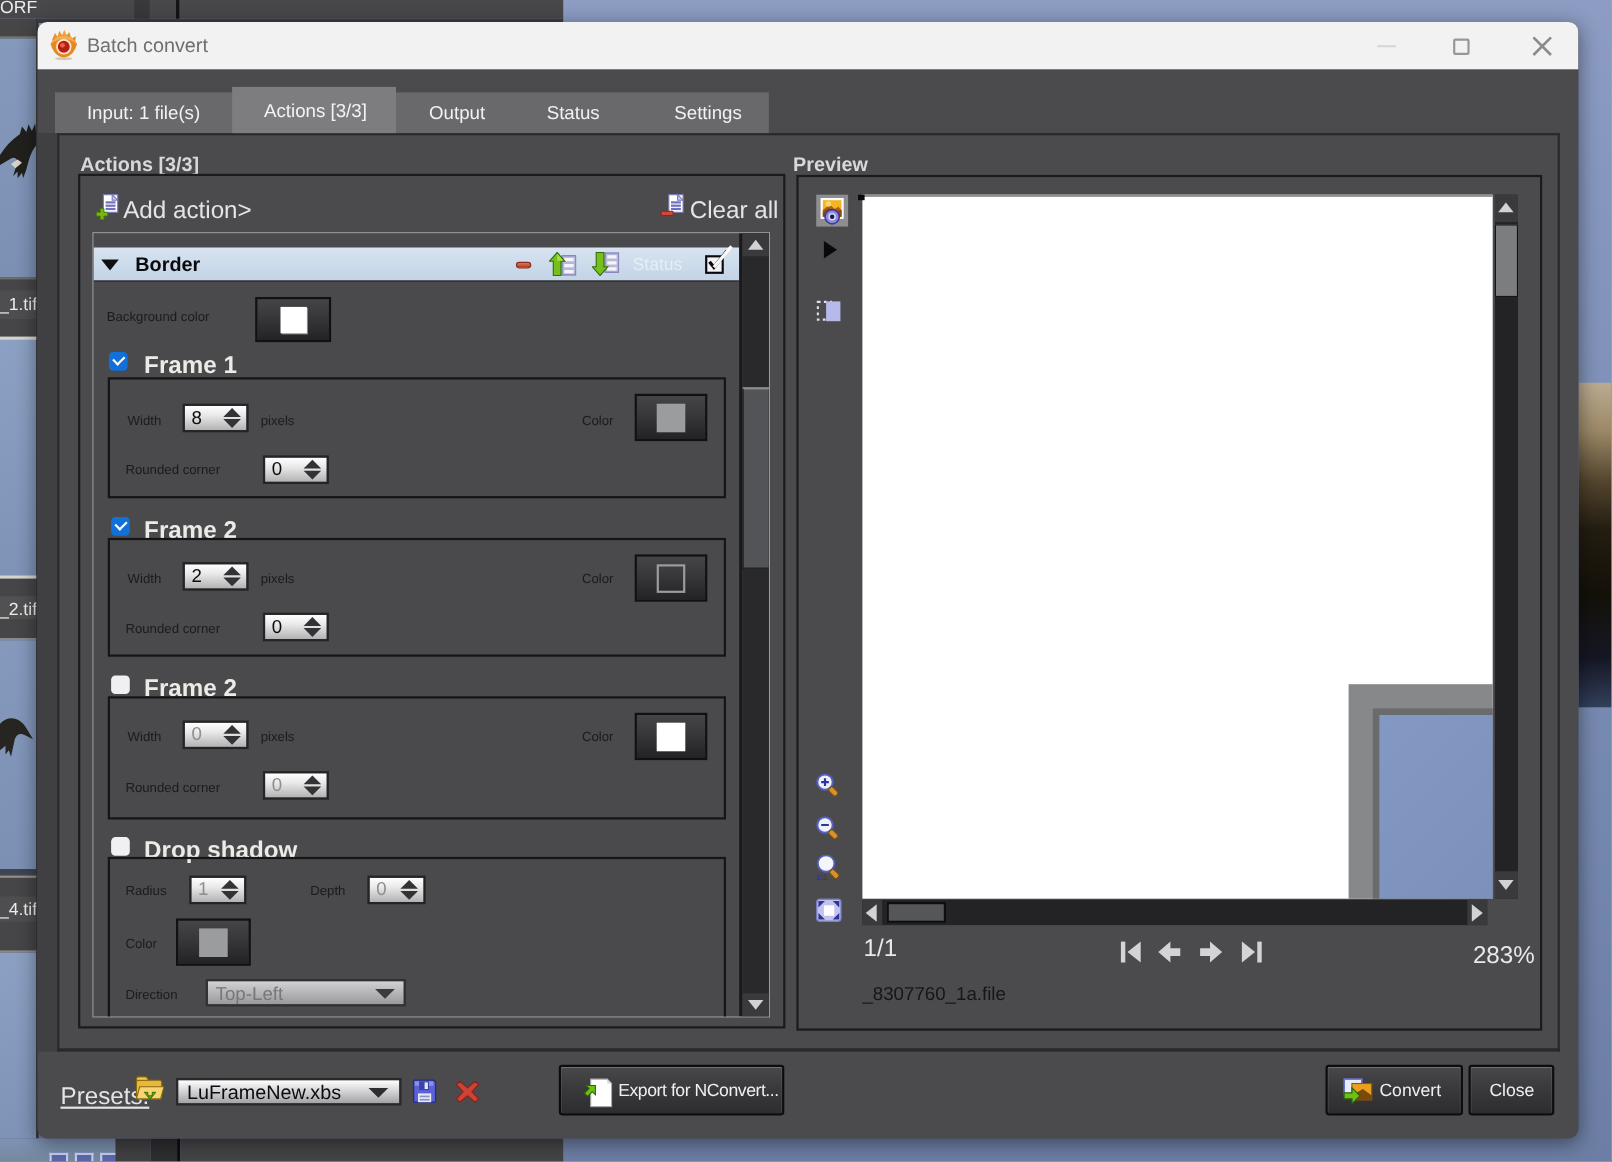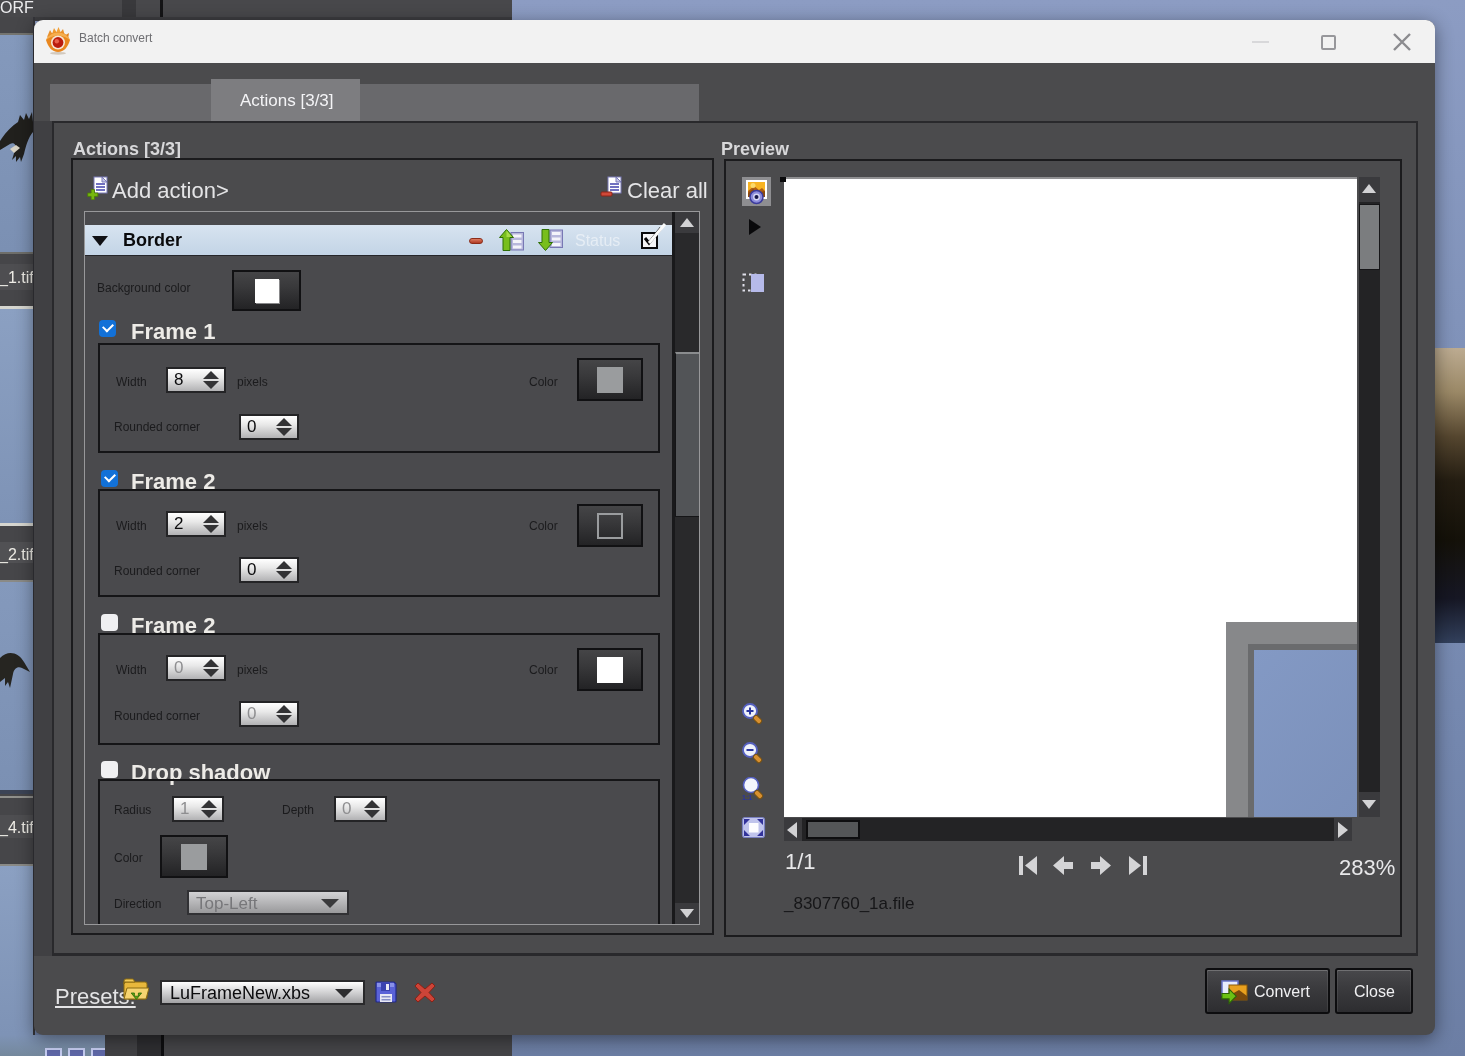--- a/index.html
+++ b/index.html
@@ -94,35 +94,41 @@
       <path d="M15,6 L18,2 L20,9 Z" fill="#e8912c"></path>
       <path d="M19,9 L24,6 L23,12 Z" fill="#de8324"></path>
       <path d="M1,13 C4,7 8,5 13,5 C18,5 22,7 25,13 C23,20 19,25 13,25 C7,25 3,20 1,13 Z" fill="#e9871f"></path>
       <path d="M1,13 C4,7.5 8,5.5 13,5.5 C18,5.5 22,7.5 25,13 C20,9.5 16,8.5 13,8.5 C10,8.5 6,9.5 1,13 Z" fill="#f5ae4e"></path>
       <circle cx="13" cy="15.5" r="7" fill="#f6e7d4"></circle>
       <circle cx="13" cy="15.5" r="5.4" fill="#ba1c0e"></circle>
       <circle cx="11.8" cy="14.2" r="2.2" fill="#e8604a"></circle>
       <ellipse cx="13" cy="26.3" rx="8" ry="1.4" fill="rgba(120,80,30,0.25)"></ellipse>
     </g>
   </svg>
-  <div class="abs" style="left:45px;top:11px;font-size:12px;color:#6e6e72;text-align:right;">Batch convert</div>
+  <div class="abs" style="left:45px;top:11px;font-size:18px;color:#6e6e72;text-align:right;">Batch convert</div>
   <div class="abs" style="left:1218px;top:21px;width:17px;height:2px;background:#d8d8da;"></div>
   <div class="abs" style="left:1287px;top:15px;width:15px;height:15px;border:2px solid #97979b;border-radius:2px;"></div>
   <svg class="abs" style="left:1359px;top:13px;" width="18" height="18" viewBox="0 0 18 18">
     <path d="M1,1 L17,17 M17,1 L1,17" stroke="#8b8b8f" stroke-width="2.4"></path>
   </svg>
 
   <div class="abs" style="left:0;top:101px;width:18px;height:835px;background:#404043;"></div>
 
   <div class="abs" style="left:18px;top:101px;width:1366px;height:2px;background:#29292c;"></div>
   <div class="abs" style="left:18px;top:101px;width:2px;height:835px;background:#29292c;"></div>
   <div class="abs" style="left:1382px;top:101px;width:2px;height:835px;background:#29292c;"></div>
   <div class="abs" style="left:18px;top:933px;width:1366px;height:3px;background:#29292c;"></div>
 
   <div class="abs" style="left:16px;top:64px;width:649px;height:37px;background:#69696c;"></div>
+  <div class="abs" style="left:16px;top:64px;width:649px;height:37px;color:#f2f2f4;font-size:17px;">
+    <span class="abs" style="left:29px;top:9px;">Input: 1 file(s)</span>
+    <span class="abs" style="left:340px;top:9px;">Output</span>
+    <span class="abs" style="left:447px;top:9px;">Status</span>
+    <span class="abs" style="left:563px;top:9px;">Settings</span>
+  </div>
   <div class="abs" style="left:177px;top:59px;width:149px;height:42px;background:#7d7d80;"></div>
   <div class="abs" style="left:206px;top:71px;color:#f4f4f6;font-size:17px;">Actions [3/3]</div>
 
   <div class="abs bold" style="left:39px;top:119px;font-size:18px;color:#d8d8da;">Actions [3/3]</div>
   <div class="gbox" style="left:37px;top:138px;width:643px;height:777px;"></div>
 
   <svg class="abs" style="left:52px;top:156px;" width="24" height="24" viewBox="0 0 24 24">
     <rect x="8" y="1" width="13" height="16" fill="#fff" stroke="#7a7ab8" stroke-width="1"></rect>
     <path d="M16,1 L21,6 L16,6 Z" fill="#c8c8e8" stroke="#7a7ab8" stroke-width="1"></path>
     <rect x="10" y="7" width="9" height="2" fill="#7070c0"></rect>
@@ -252,21 +258,21 @@
       <div class="spin dis" style="left:249px;top:584px;width:53px;">
           <span class="v">0</span>
           <span class="up"></span>
           <span class="dn"></span>
         </div>
       <div class="lbl" style="left:29px;top:639px;">Color</div>
       <div class="swatch" style="left:75px;top:623px;width:68px;height:43px;">
         <div class="sq" style="width:26px;height:26px;background:#9a9c9e;"></div>
       </div>
       <div class="lbl" style="left:29px;top:685px;">Direction</div>
-      <div class="abs" style="left:102px;top:678px;width:162px;height:25px;border:2px solid #313134;background:linear-gradient(180deg,#d2d2d4,#99999b);">
+      <div class="abs" style="left:102px;top:678px;width:182px;height:25px;border:2px solid #313134;background:linear-gradient(180deg,#d2d2d4,#99999b);">
         <span class="abs" style="left:7px;top:2px;font-size:17px;color:#77777a;">Top-Left</span>
         <span class="abs" style="right:8px;top:7px;width:0;height:0;border-left:9px solid transparent;border-right:9px solid transparent;border-top:9px solid #3a3a3c;"></span>
       </div>
     </div>
 
     <div class="abs" style="left:587px;top:0;width:3px;height:712px;background:#19191b;"></div>
     <div class="abs" style="left:590px;top:0;width:25px;height:712px;background:#29292b;"></div>
     <div class="abs" style="left:590px;top:0;width:25px;height:21px;background:#3a3a3d;"></div>
     <div class="tri-u abs" style="left:595px;top:6px;"></div>
     <div class="abs" style="left:590px;top:140px;width:25px;height:165px;background:#525457;border:1px solid #151517;border-top:2px solid #8a8c8e;"></div>
@@ -371,20 +377,28 @@
     <path d="M2,2 L19,2 L19,6 L2,6 Z" fill="#8890e8"></path>
     <rect x="6" y="2" width="9" height="8" fill="#3a42b0"></rect>
     <rect x="11" y="3" width="3" height="6" fill="#e8e8f4"></rect>
     <rect x="5" y="13" width="12" height="8" fill="#e8e8f4"></rect>
     <rect x="6.5" y="15" width="9" height="1.5" fill="#8890c8"></rect>
     <rect x="6.5" y="18" width="9" height="1.5" fill="#8890c8"></rect>
   </svg>
   <svg class="abs" style="left:380px;top:962px;" width="22" height="21" viewBox="0 0 22 21">
     <path d="M4,1 L11,7 L18,1 L21,4 L15,10.5 L21,17 L18,20 L11,14 L4,20 L1,17 L7,10.5 L1,4 Z" fill="#cc4438" stroke="#8c2014" stroke-width="1"></path>
   </svg>
+  <div class="btn" style="left:474px;top:948px;width:205px;height:46px;">
+    <svg class="abs" style="left:20px;top:9px;" width="27" height="28" viewBox="0 0 27 28">
+      <path d="M7,2 L22,2 L26,6 L26,27 L7,27 Z" fill="#fff" stroke="#a8a8aa" stroke-width="1"></path>
+      <path d="M22,2 L26,6 L22,6 Z" fill="#d8d8da"></path>
+      <path d="M1,14 L7,14 L7,18 L13,12 L7,6 L7,10 L1,10 Z" transform="rotate(-45 7 12)" fill="#6cc214" stroke="#2c6406" stroke-width="1"></path>
+    </svg>
+    <span class="abs" style="left:52px;top:13px;white-space:nowrap;letter-spacing:-0.4px;">Export for NConvert...</span>
+  </div>
   <div class="btn" style="left:1171px;top:948px;width:125px;height:46px;">
     <svg class="abs" style="left:14px;top:10px;" width="28" height="25" viewBox="0 0 28 25">
       <rect x="1" y="1" width="16" height="14" fill="#e8ecfc" stroke="#6a74c8" stroke-width="1.5"></rect>
       <rect x="8" y="5" width="18" height="15" fill="#e8a01e" stroke="#8a5a0a" stroke-width="1"></rect>
       <path d="M11,14 L18,10 L26,16 L26,20 L8,20 Z" fill="#7a4a0c"></path>
       <path d="M1,14 L9,14 L9,9 L17,17 L9,25 L9,20 L1,20 Z" transform="scale(0.9) translate(0,1)" fill="#6cc214" stroke="#2c6406" stroke-width="1.2"></path>
     </svg>
     <span class="abs" style="left:47px;top:13px;">Convert</span>
   </div>
   <div class="btn" style="left:1301px;top:948px;width:78px;height:46px;">

